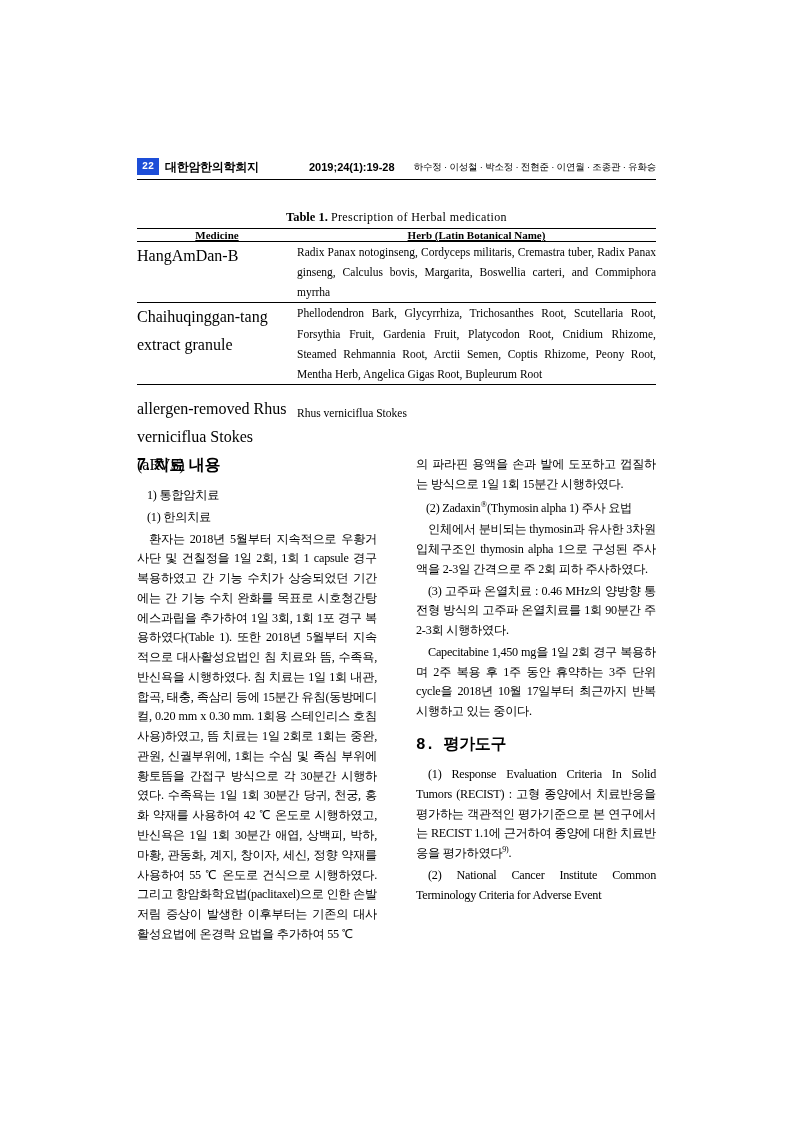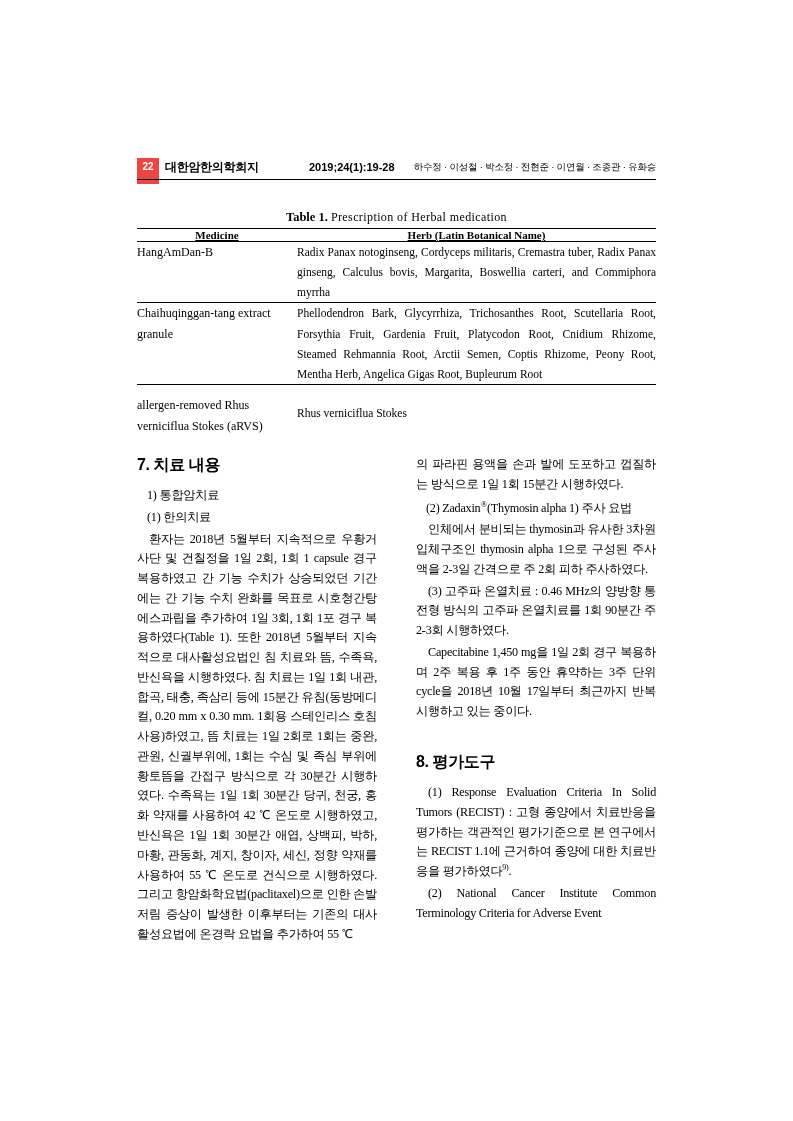--- a/index.html
+++ b/index.html
@@ -31,24 +31,24 @@
     left: 0;
     top: 21px;
     width: 519px;
     border-bottom: 1px solid #000;
   }
   .page-num-box {
     position: absolute;
     left: 0;
     top: 0;
     width: 22px;
-    height: 26px;
-    background: #ef4444;
+    height: 17px;
+    background: #1d4ed8;
     color: #ffffff;
-    font-family: Liberation Sans, sans-serif;
+    font-family: Liberation Mono, monospace;
     font-size: 10px;
     font-weight: bold;
     text-align: center;
     line-height: 17px;
   }
   .journal-title {
     position: absolute;
     left: 28px;
     top: 1px;
     font-family: Liberation Serif, serif;
@@ -110,21 +110,21 @@
   .rule-thin { border-top: 0.8px solid #000; }
   .rule-bottom { border-bottom: 1.6px solid #000; }
   .hdr-cell {
     font-size: 11px;
     padding: 3px 4px 3px 4px;
     text-decoration: underline;
   }
   .col-med { width: 160px; }
   .col-herb { width: 359px; }
   .med-cell {
-    font-size: 12px;
+    font-size: 16px;
     padding: 10px 4px 10px 4px;
     line-height: 1.75;
   }
   .herb-cell {
     font-size: 11.5px;
     padding: 10px 6px 10px 4px;
     line-height: 1.75;
     text-align: justify;
   }
   .herb-cell.mid {
@@ -150,21 +150,22 @@
   .col-right { left: 279px; }
 
   h3.sec {
     font-family: "Liberation Sans", sans-serif;
     font-size: 16px;
     font-weight: bold;
     margin: 0 0 10px 0;
     letter-spacing: -0.4px;
   }
   h3.sec.sec2 {
-    margin-top: 30px;
+    margin-top: 12px;
+    font-family: Liberation Mono, monospace;
   }
   p.para {
     font-size: 12.2px;
     line-height: 1.62;
     margin: 0 0 0 0;
     text-align: justify;
     text-justify: inter-word;
     letter-spacing: -0.25px;
   }
   p.indent { text-indent: 12px; }

